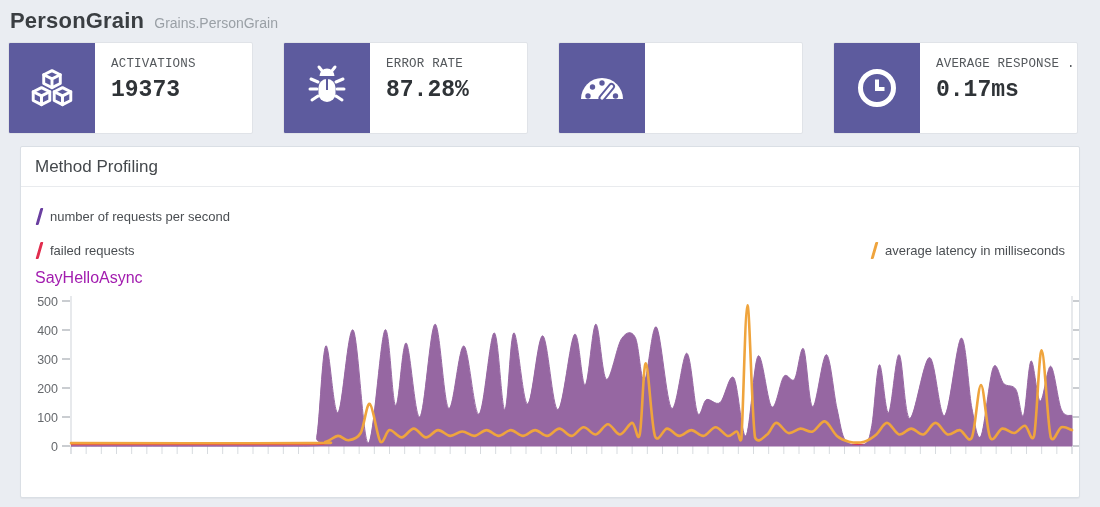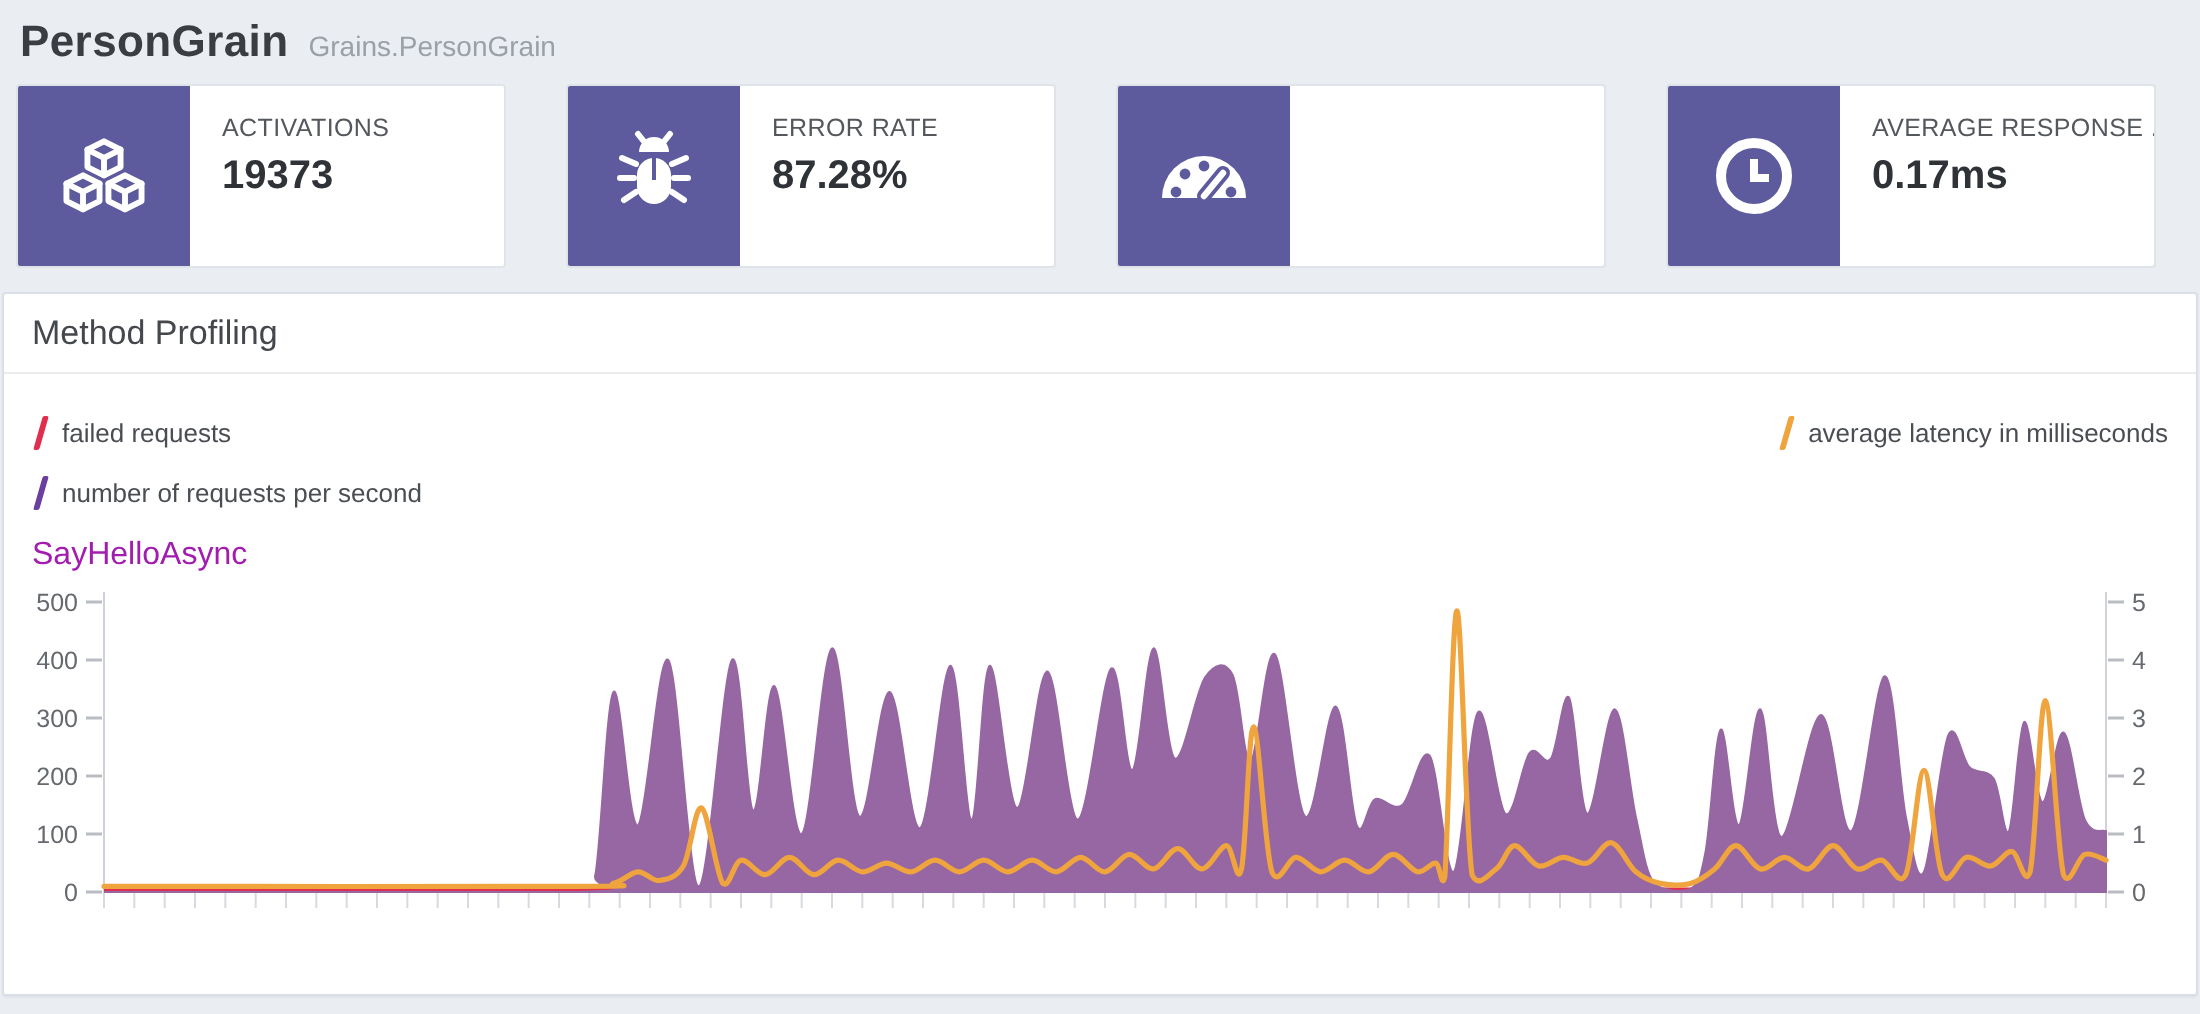--- a/index.html
+++ b/index.html
@@ -17,29 +17,29 @@
   .stats-row { display: flex; gap: 30px; margin: 8px 8px 12px 8px; }
   .stat-card {
     width: 245px; height: 92px; background: #fff;
     border: 1px solid #e0e3e8; border-radius: 2px;
     display: flex; overflow: hidden;
   }
   .stat-icon {
     width: 86px; flex: 0 0 86px; background: #5d5b9e;
     display: flex; align-items: center; justify-content: center;
   }
-  .stat-body { padding: 14px 12px 0 16px; overflow: hidden; }
+  .stat-body { padding: 14px 12px 0 16px; overflow: hidden; font-family: Liberation Mono, monospace; }
   .stat-label {
     font-size: 12.5px; color: #54585c; letter-spacing: .2px;
     white-space: nowrap; margin-bottom: 6px;
   }
-  .stat-value { font-size: 20px; font-weight: 700; color: #2f3337; }
+  .stat-value { font-size: 23px; font-weight: 700; color: #2f3337; }
 
   .panel {
-    margin: 0 1px; background: #fff; border: 1px solid #dadfe5;
+    margin: 0 20px; background: #fff; border: 1px solid #dadfe5;
     border-radius: 2px; height: 352px; overflow: hidden;
     box-shadow: 0 1px 1px rgba(0,0,0,0.04);
   }
   .panel-header {
     padding: 10px 14px 9px 14px; font-size: 17px; color: #44484c;
     border-bottom: 1px solid #e9ebee;
   }
   .panel-body { padding: 18px 14px 0 14px; }
 
   .legend-row { display: flex; align-items: center; height: 22px; }
@@ -142,35 +142,35 @@
       <div class="stat-value">0.17ms</div>
     </div>
   </div>
 
 </div>
 
 <div class="panel">
   <div class="panel-header">Method Profiling</div>
   <div class="panel-body">
 
+    <div class="legend-row first">
+      <span class="legend-item">
+        <span class="legend-slash" style="background: rgb(106, 63, 160);"></span>
+        <span class="legend-label">number of requests per second</span>
+      </span>
+    </div>
+
     <div class="legend-row second">
       <span class="legend-item">
         <span class="legend-slash" style="background: rgb(225, 45, 78);"></span>
         <span class="legend-label">failed requests</span>
       </span>
       <span class="legend-item">
         <span class="legend-slash" style="background: rgb(239, 164, 61);"></span>
         <span class="legend-label">average latency in milliseconds</span>
-      </span>
-    </div>
-
-    <div class="legend-row first">
-      <span class="legend-item">
-        <span class="legend-slash" style="background: rgb(106, 63, 160);"></span>
-        <span class="legend-label">number of requests per second</span>
       </span>
     </div>
 
     <div class="method-title">SayHelloAsync</div>
 
     <svg id="chart-svg" width="1070" height="186">
         <line x1="36" y1="5" x2="36" y2="163" stroke="#cfd3d9" stroke-width="1"></line>
         <line x1="1037" y1="5" x2="1037" y2="163" stroke="#cfd3d9" stroke-width="1"></line>
         <line x1="36" y1="155" x2="36" y2="163" stroke="#d7dbdf" stroke-width="1"></line>
         <line x1="51.166666666666664" y1="155" x2="51.166666666666664" y2="163" stroke="#d7dbdf" stroke-width="1"></line>

